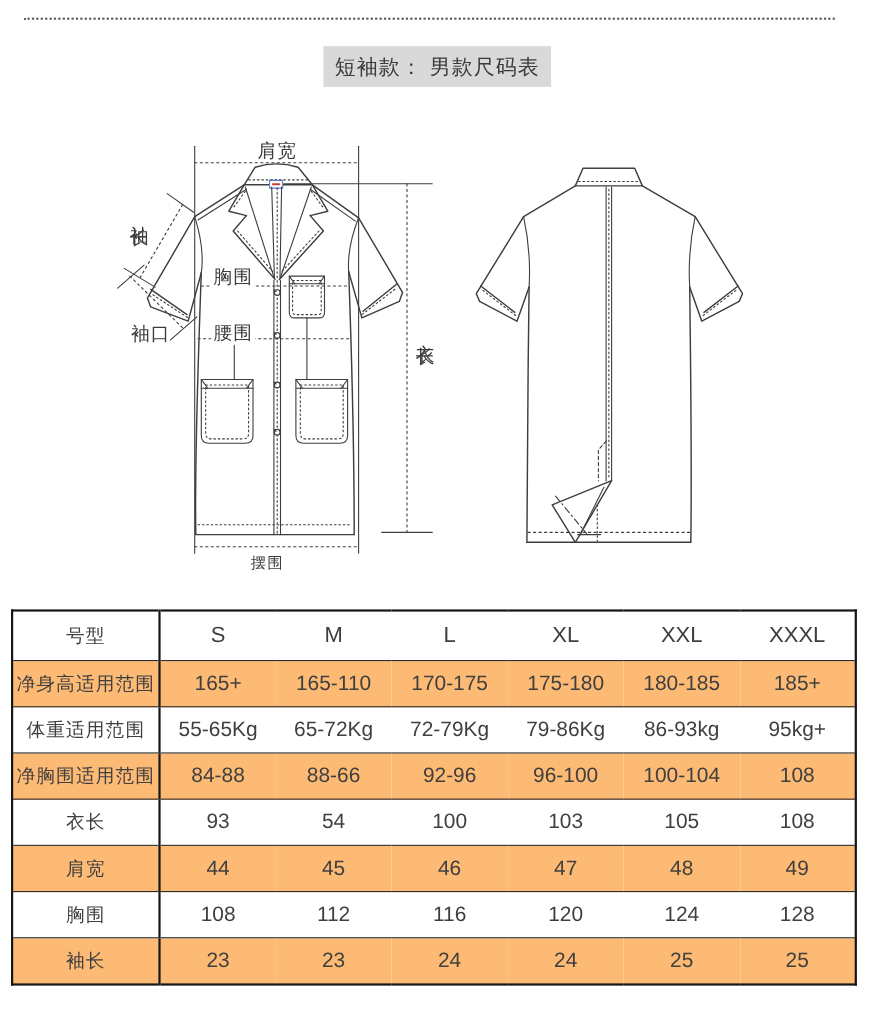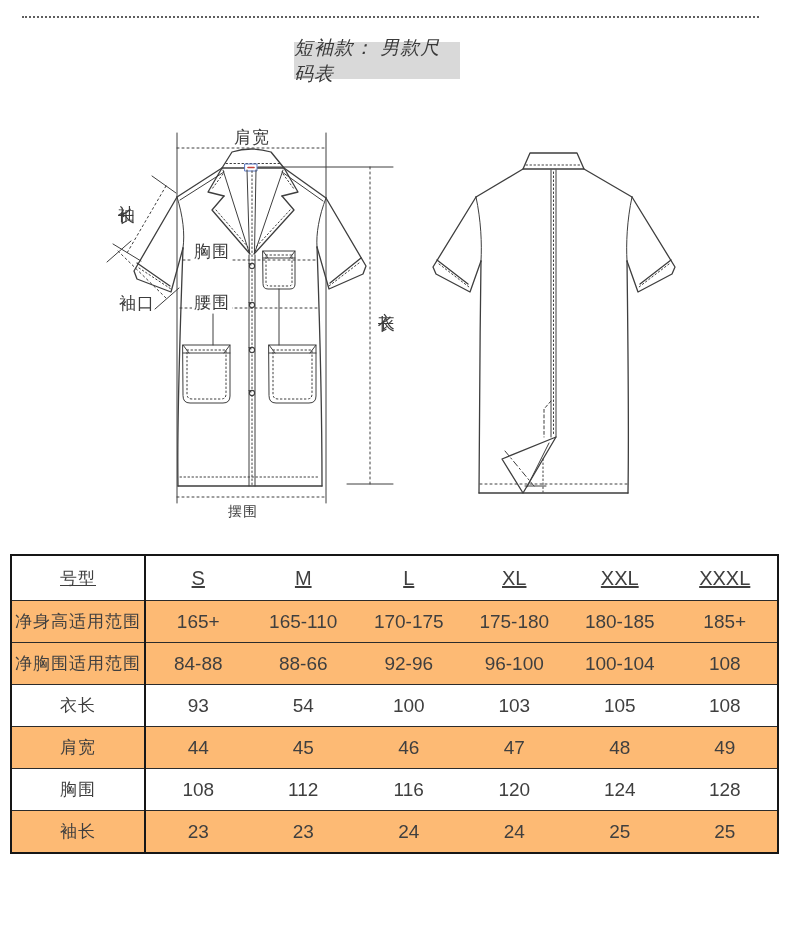--- a/index.html
+++ b/index.html
@@ -5,43 +5,43 @@
   html,body{margin:0;padding:0;background:#fff;}
   .page{
     position:relative;width:790px;height:929px;background:#ffffff;overflow:hidden;
     font-family:"Liberation Sans","DejaVu Sans",sans-serif;color:#3b3b3b;
   }
   .top-dotted{
     position:absolute;left:22px;top:16px;width:737px;height:0;
     border-top:2px dotted #5e5e5e;
   }
   .title-box{
-    position:absolute;left:294px;top:42px;width:166px;height:37px;
+    position:absolute;left:294px;top:42px;width:207px;height:37px;
     background:#d9d9d9;color:#3a3a3a;font-size:19px;letter-spacing:1px;
-    display:flex;align-items:center;justify-content:center;font-style:italic;
+    display:flex;align-items:center;justify-content:center;
   }
   .art{position:absolute;left:0;top:0;pointer-events:none;}
   .dlabel{
     position:absolute;font-size:17px;color:#3c3c3c;line-height:1.05;
     white-space:nowrap;letter-spacing:1px;
   }
   .dlabel.onLine{background:#ffffff;padding:0 2px;}
   .dlabel.vert{
     writing-mode:vertical-rl;text-orientation:upright;letter-spacing:3px;
   }
   
   #size-table{
     position:absolute;left:10px;top:554px;width:769px;
     border-collapse:collapse;table-layout:fixed;text-align:center;
     border:2px solid #161616;color:#3f3f3f;font-size:19px;
   }
   #size-table th,#size-table td{
     border-bottom:1px solid #2b2b2b;font-weight:normal;padding:0;
   }
-  #size-table th{height:44px;font-size:20px;text-decoration:underline;}
+  #size-table th{height:44px;font-size:20px;}
   #size-table td{height:41px;}
   #size-table .labelcol{
     width:132px;border-right:2px solid #161616;font-size:17px;letter-spacing:1px;
   }
   #size-table tr.shaded td{background:#fdba74;}
 </style>
 </head>
 <body>
 
 <div class="page">
@@ -212,20 +212,29 @@
     <tbody>
         <tr class="shaded">
           <td class="labelcol">净身高适用范围</td>
           <td>165+</td>
           <td>165-110</td>
           <td>170-175</td>
           <td>175-180</td>
           <td>180-185</td>
           <td>185+</td>
         </tr>
+        <tr>
+          <td class="labelcol">体重适用范围</td>
+          <td>55-65Kg</td>
+          <td>65-72Kg</td>
+          <td>72-79Kg</td>
+          <td>79-86Kg</td>
+          <td>86-93kg</td>
+          <td>95kg+</td>
+        </tr>
         <tr class="shaded">
           <td class="labelcol">净胸围适用范围</td>
           <td>84-88</td>
           <td>88-66</td>
           <td>92-96</td>
           <td>96-100</td>
           <td>100-104</td>
           <td>108</td>
         </tr>
         <tr>

